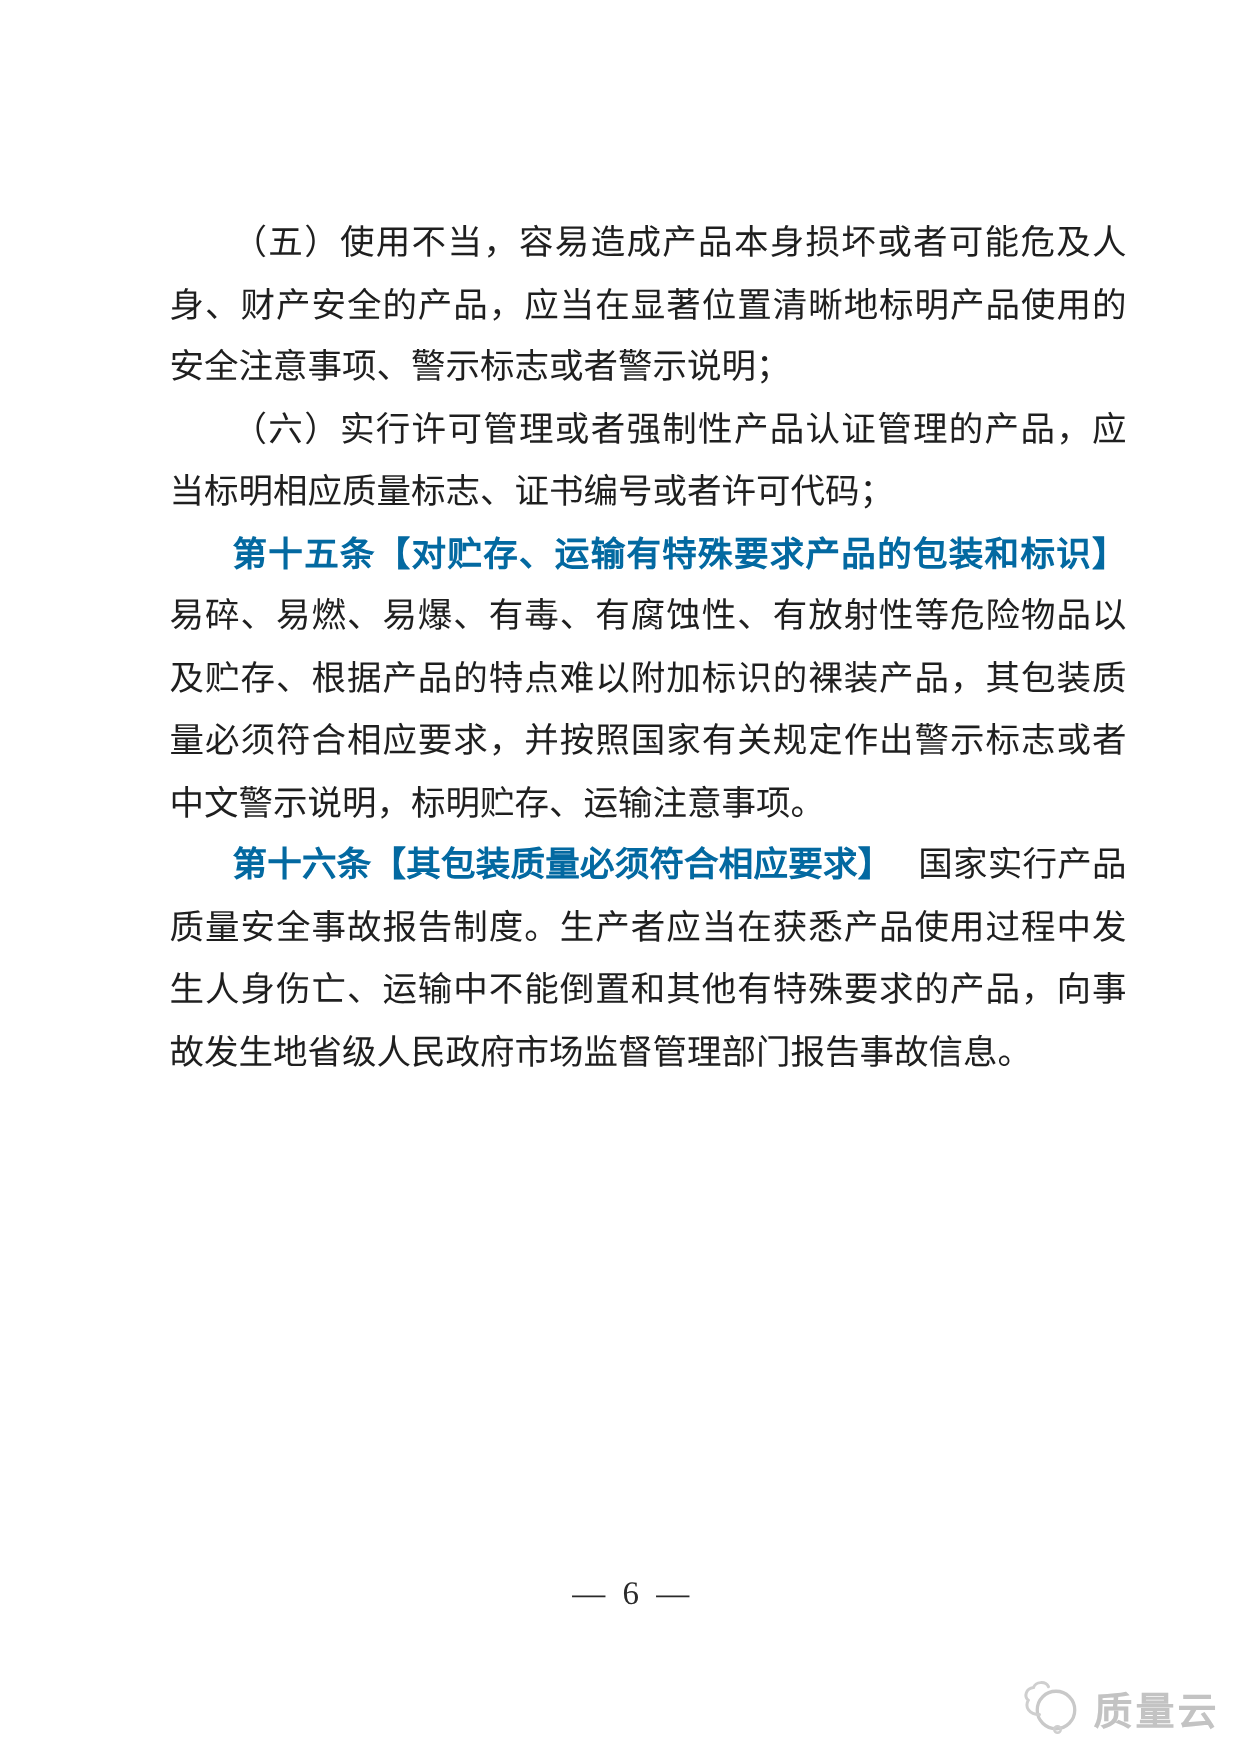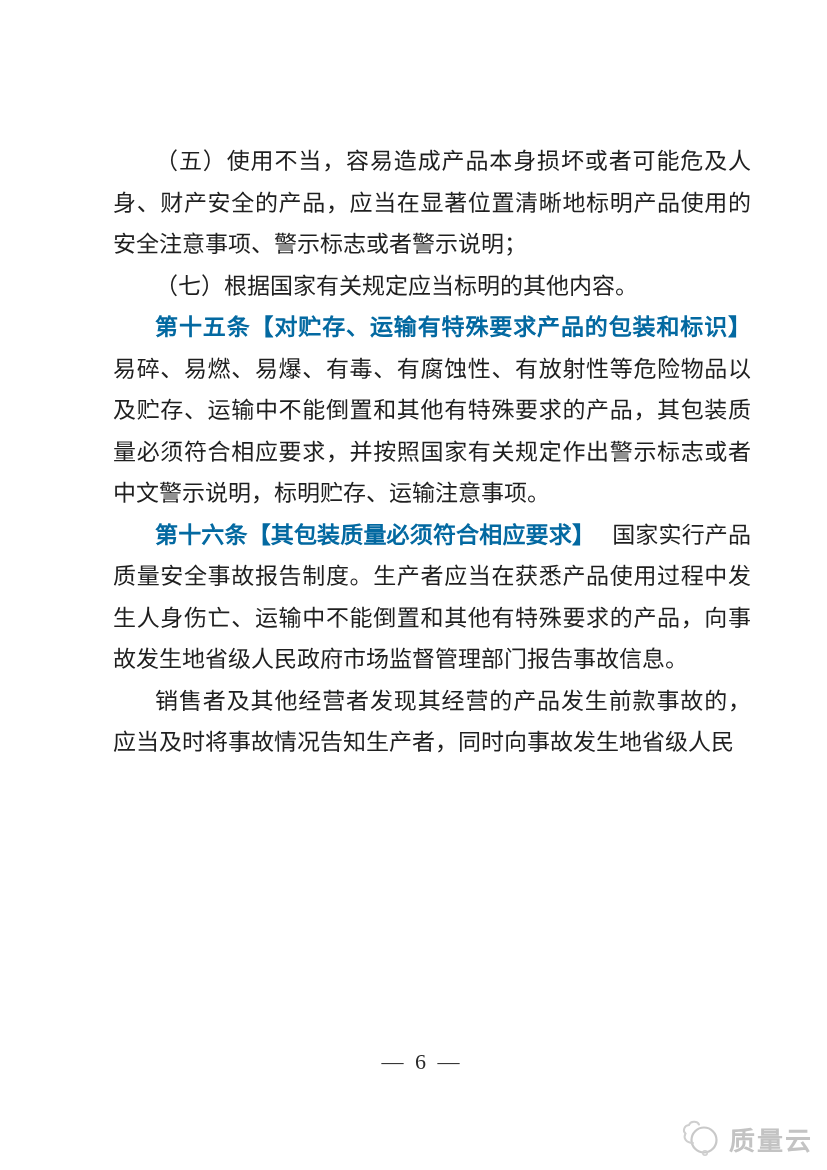--- a/index.html
+++ b/index.html
@@ -69,24 +69,23 @@
     display: block;
   }
 </style>
 </head>
 <body>
 
 <div class="page">
 
   <div class="doc-body">
       <p class="para"><span>（五）使用不当，容易造成产品本身损坏或者可能危及人身、财产安全的产品，应当在显著位置清晰地标明产品使用的安全注意事项、警示标志或者警示说明；</span></p>
-      <p class="para"><span>（七）根据国家有关规定应当标明的其他内容。</span></p>
-      <p class="para"><span class="article-heading">第十五条【对贮存、运输有特殊要求产品的包装和标识】</span><span>易碎、易燃、易爆、有毒、有腐蚀性、有放射性等危险物品以及贮存、运输中不能倒置和其他有特殊要求的产品，其包装质量必须符合相应要求，并按照国家有关规定作出警示标志或者中文警示说明，标明贮存、运输注意事项。</span></p>
+      <p class="para"><span>（六）实行许可管理或者强制性产品认证管理的产品，应当标明相应质量标志、证书编号或者许可代码；</span></p>
+      <p class="para"><span class="article-heading">第十五条【对贮存、运输有特殊要求产品的包装和标识】</span><span>易碎、易燃、易爆、有毒、有腐蚀性、有放射性等危险物品以及贮存、根据产品的特点难以附加标识的裸装产品，其包装质量必须符合相应要求，并按照国家有关规定作出警示标志或者中文警示说明，标明贮存、运输注意事项。</span></p>
       <p class="para"><span class="article-heading">第十六条【其包装质量必须符合相应要求】</span><span class="heading-sep"></span><span>国家实行产品质量安全事故报告制度。生产者应当在获悉产品使用过程中发生人身伤亡、运输中不能倒置和其他有特殊要求的产品，向事故发生地省级人民政府市场监督管理部门报告事故信息。</span></p>
-      <p class="para"><span>销售者及其他经营者发现其经营的产品发生前款事故的，应当及时将事故情况告知生产者，同时向事故发生地省级人民</span></p>
     </div>
 
   <div class="page-number">— 6 —</div>
 
   <div class="watermark">
     <span>
       <svg width="44" height="38" viewBox="0 0 44 38" fill="none" xmlns="http://www.w3.org/2000/svg">
         <circle cx="26" cy="21" r="12.5" stroke="#c9c9c9" stroke-width="2.2" fill="none"></circle>
         <path d="M15 24 C 8 24, 5 19, 7.5 14.5 C 4.5 12, 6 6.5, 11 6 C 12.5 2, 19 1.5, 21 5.5" stroke="#cfcfcf" stroke-width="2" fill="none" stroke-linecap="round"></path>
         <circle cx="27" cy="34" r="2.2" stroke="#cfcfcf" stroke-width="1.6" fill="none"></circle>

